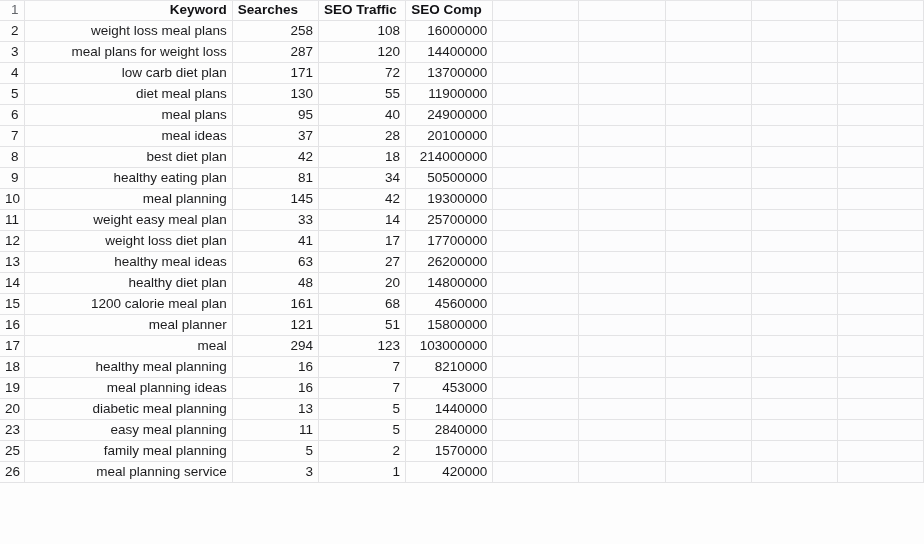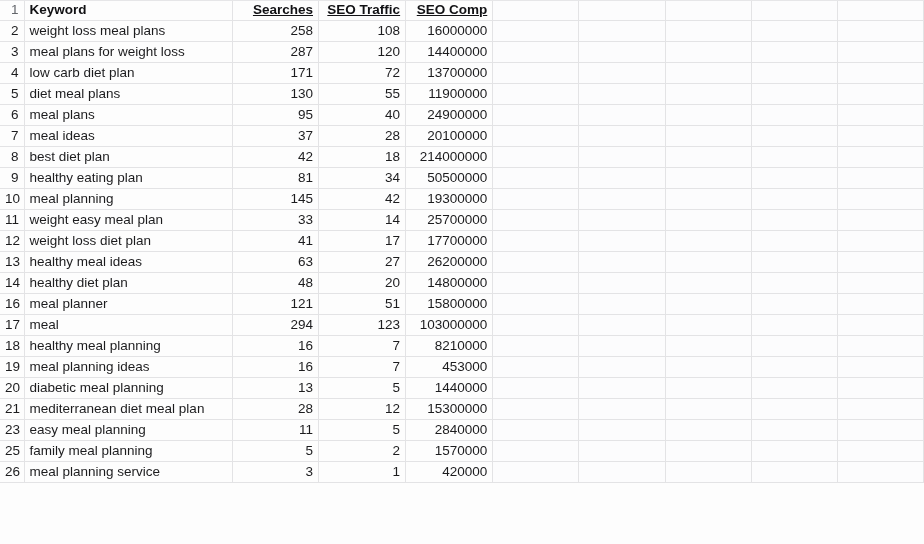--- a/index.html
+++ b/index.html
@@ -56,41 +56,40 @@
     text-align: right;
     color: #63666b;
     font-size: 13px;
     padding-right: 6px;
     background: #fdfdfd;
     border-right: 1px solid #d9dadd;
     border-bottom: 1px solid #ededee;
   }
 
   td.keyword {
-    text-align: left;
+    text-align: right;
   }
   td.num {
     text-align: right;
     font-variant-numeric: tabular-nums;
   }
   td.empty {
     background: #fcfcfd;
   }
 
   tr.header-row td {
     font-weight: bold;
     color: #111114;
   }
   tr.header-row td.gutter {
     font-weight: normal;
     color: #63666b;
   }
   tr.header-row td.num {
-    text-align: right;
-    text-decoration: underline;
+    text-align: left;
   }
 
   
   #top-rule {
     position: absolute;
     left: 0; top: 0;
     width: 924px;
     height: 1px;
     background: #e6e6e8;
     pointer-events: none;
@@ -277,20 +276,32 @@
           <td class="num">48</td>
           <td class="num">20</td>
           <td class="num">14800000</td>
           <td class="empty"></td>
           <td class="empty"></td>
           <td class="empty"></td>
           <td class="empty"></td>
           <td class="empty"></td>
         </tr>
         <tr class="data-row">
+          <td class="gutter">15</td>
+          <td class="keyword">1200 calorie meal plan</td>
+          <td class="num">161</td>
+          <td class="num">68</td>
+          <td class="num">4560000</td>
+          <td class="empty"></td>
+          <td class="empty"></td>
+          <td class="empty"></td>
+          <td class="empty"></td>
+          <td class="empty"></td>
+        </tr>
+        <tr class="data-row">
           <td class="gutter">16</td>
           <td class="keyword">meal planner</td>
           <td class="num">121</td>
           <td class="num">51</td>
           <td class="num">15800000</td>
           <td class="empty"></td>
           <td class="empty"></td>
           <td class="empty"></td>
           <td class="empty"></td>
           <td class="empty"></td>
@@ -337,32 +348,20 @@
           <td class="num">13</td>
           <td class="num">5</td>
           <td class="num">1440000</td>
           <td class="empty"></td>
           <td class="empty"></td>
           <td class="empty"></td>
           <td class="empty"></td>
           <td class="empty"></td>
         </tr>
         <tr class="data-row">
-          <td class="gutter">21</td>
-          <td class="keyword">mediterranean diet meal plan</td>
-          <td class="num">28</td>
-          <td class="num">12</td>
-          <td class="num">15300000</td>
-          <td class="empty"></td>
-          <td class="empty"></td>
-          <td class="empty"></td>
-          <td class="empty"></td>
-          <td class="empty"></td>
-        </tr>
-        <tr class="data-row">
           <td class="gutter">23</td>
           <td class="keyword">easy meal planning</td>
           <td class="num">11</td>
           <td class="num">5</td>
           <td class="num">2840000</td>
           <td class="empty"></td>
           <td class="empty"></td>
           <td class="empty"></td>
           <td class="empty"></td>
           <td class="empty"></td>

